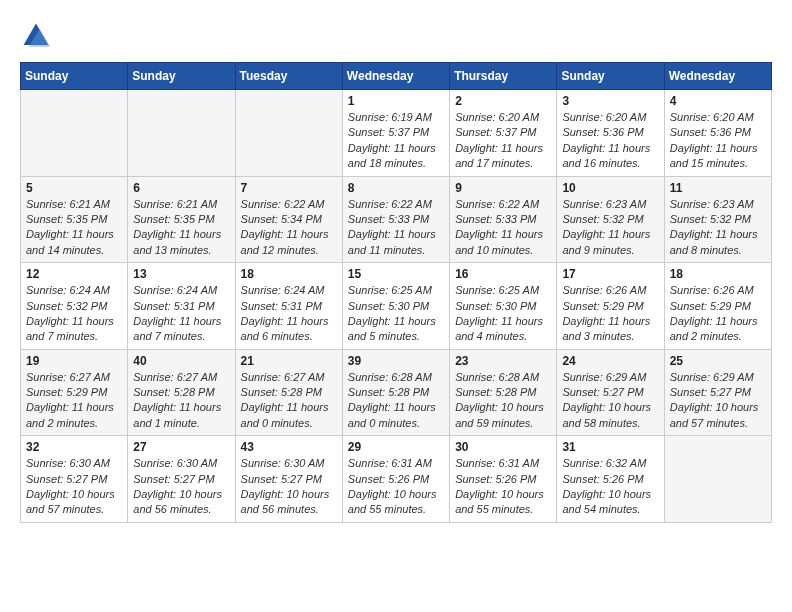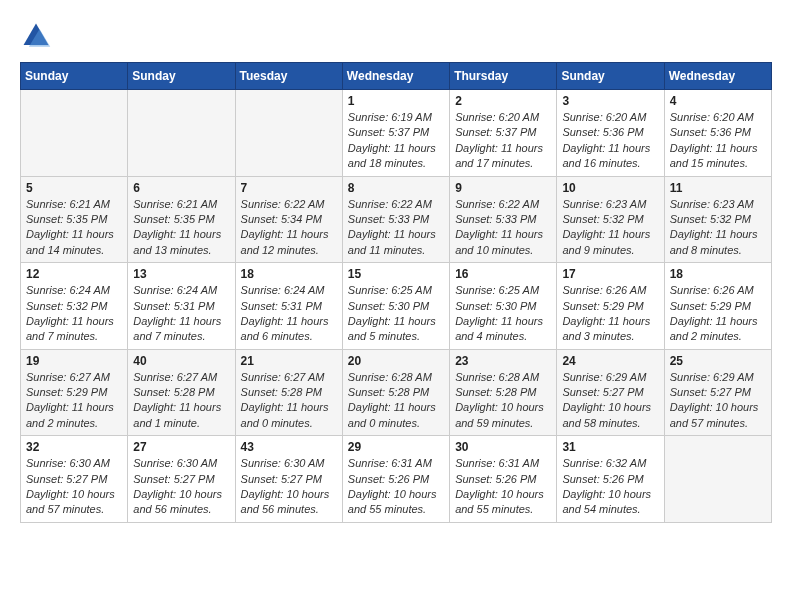--- a/index.html
+++ b/index.html
@@ -258,21 +258,21 @@
 Sunset: 5:28 PM
 Daylight: 11 hours and 1 minute.</div>
         </td>
         <td>
           <span class="day-num">21</span>
           <div class="day-info" style="white-space: pre-line;">Sunrise: 6:27 AM
 Sunset: 5:28 PM
 Daylight: 11 hours and 0 minutes.</div>
         </td>
         <td>
-          <span class="day-num">20</span>
+          <span class="day-num">39</span>
           <div class="day-info" style="white-space: pre-line;">Sunrise: 6:28 AM
 Sunset: 5:28 PM
 Daylight: 11 hours and 0 minutes.</div>
         </td>
         <td>
           <span class="day-num">23</span>
           <div class="day-info" style="white-space: pre-line;">Sunrise: 6:28 AM
 Sunset: 5:28 PM
 Daylight: 10 hours and 59 minutes.</div>
         </td>

